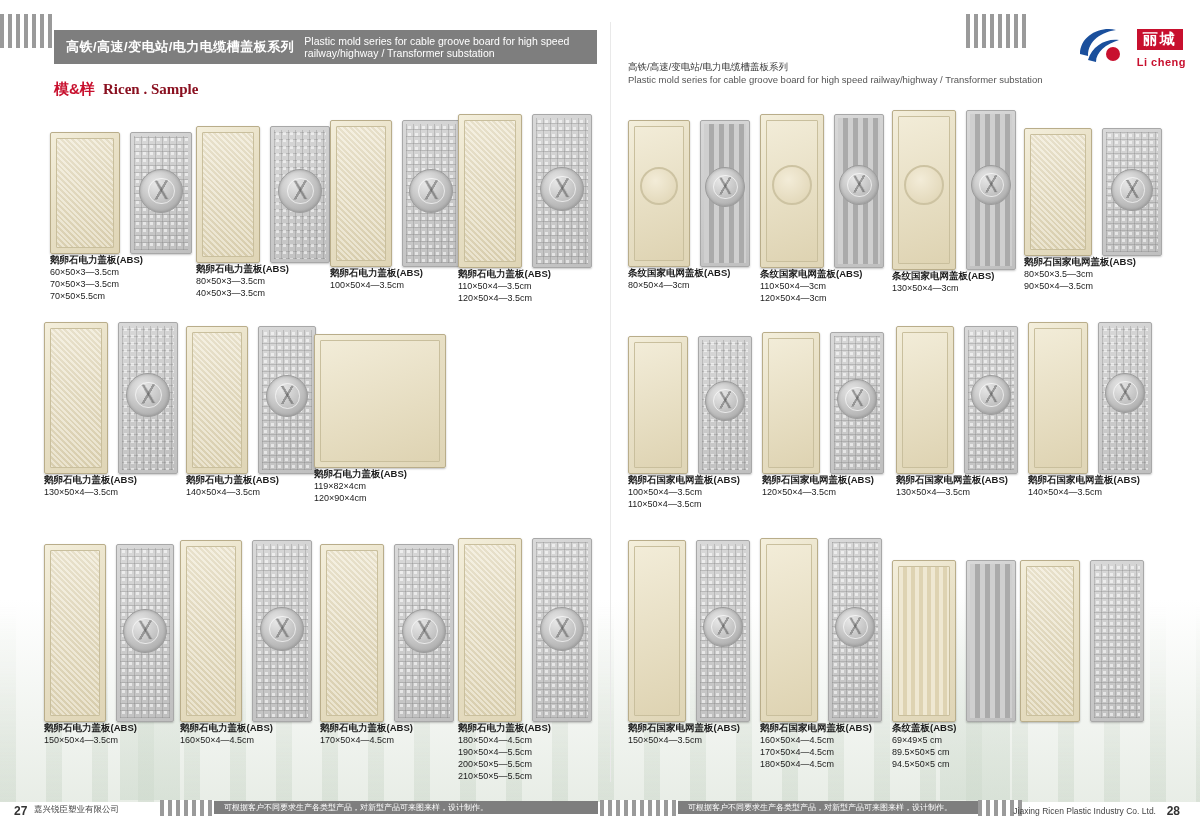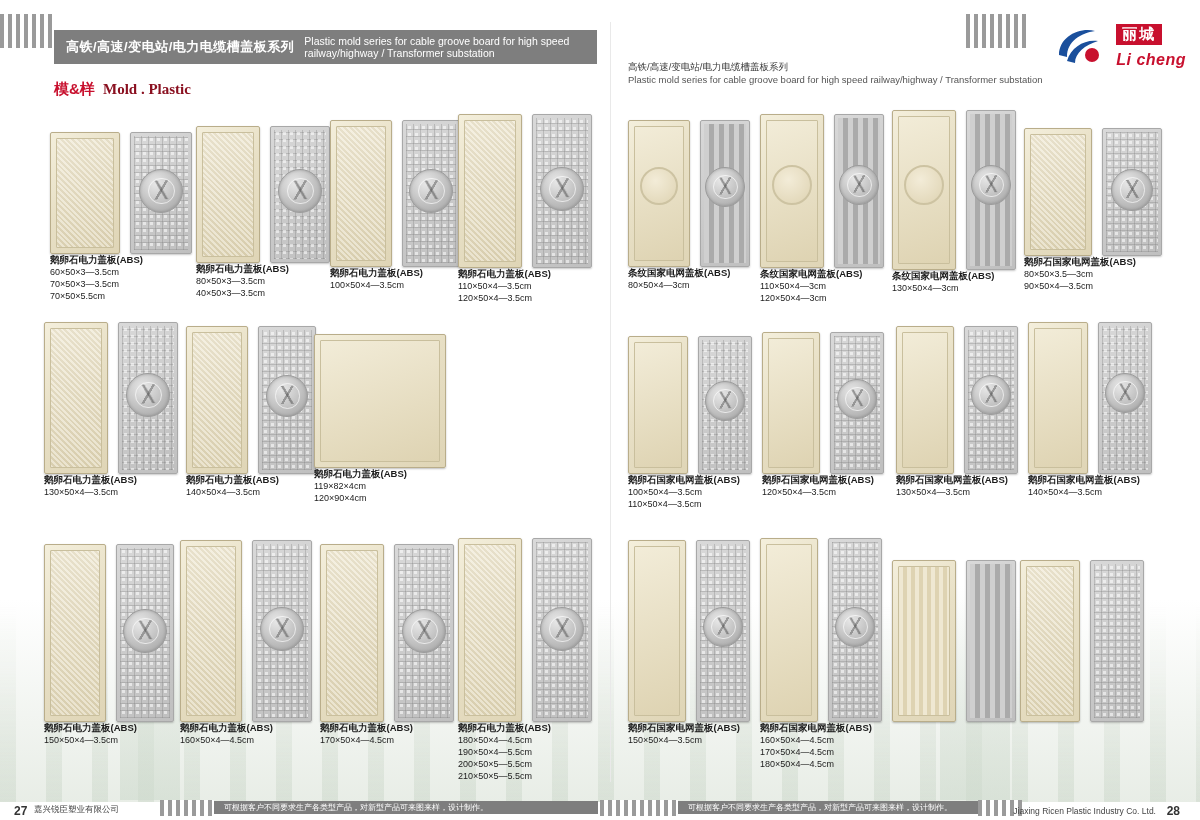--- a/index.html
+++ b/index.html
@@ -64,21 +64,21 @@
     position:absolute;top:24px;right:14px;display:flex;align-items:flex-end;gap:15px;
   }
   .logo-mark{
     width:46px;height:44px;position:relative;
   }
   .logo-mark svg{display:block}
   .logo-text .cn{
     background:#c8102e;color:#fff;font-size:15px;font-weight:bold;padding:1px 6px;letter-spacing:2px;display:inline-block;
   }
   .logo-text .en{
-    color:#c8102e;font-size:16px;font-weight:bold;font-style:italic;margin-top:6px;display:block;letter-spacing:.5px;
+    color:#c8102e;font-size:11px;font-weight:bold;margin-top:6px;display:block;letter-spacing:.5px;
   }
 
   .section-title{
     position:absolute;top:80px;left:54px;font-size:15px;
   }
   .section-title .cn{color:#c8102e;font-weight:bold;}
   .section-title .en{color:#8a1020;font-weight:bold;font-family:"Liberation Serif",serif;margin-left:4px;}
 
   .divider{
     position:absolute;left:610px;top:22px;width:1px;height:760px;background:#e9e9e9;
@@ -217,21 +217,21 @@
       </div>
       <div class="logo-text">
         <span class="cn">丽城</span>
         <span class="en">Li cheng</span>
       </div>
     </div>
   </div>
 
   <div class="section-title">
     <span class="cn">模&amp;样</span>
-    <span class="en">Mold . Plastic</span>
+    <span class="en">Ricen . Sample</span>
   </div>
 
   <div class="divider"></div>
 
   <div class="item" style="left:50px;top:132px;">
     <div class="imgs">
       <span class="mold" style="width:68px;height:120px;"></span>
       <span class="samp cobble" style="width:60px;height:120px;margin-left:6px;">
         <span class="emblem" style="top:36px;width:42px;height:42px;">
             <span class="sail"></span>
@@ -557,20 +557,26 @@
       <div>170×50×4—4.5cm</div>
       <div>180×50×4—4.5cm</div>
     </div>
   </div>
 
   <div class="item" style="left:892px;top:560px;">
     <div class="imgs">
       <span class="mold rib" style="width:62px;height:160px;"></span>
       <span class="samp stripe" style="width:48px;height:160px;margin-left:6px;"></span>
     </div>
+    <div class="cap">
+      <div class="nm">条纹盖板(ABS)</div>
+      <div>69×49×5 cm</div>
+      <div>89.5×50×5 cm</div>
+      <div>94.5×50×5 cm</div>
+    </div>
   </div>
 
   <div class="item" style="left:1020px;top:560px;">
     <div class="imgs">
       <span class="mold" style="width:58px;height:160px;"></span>
       <span class="samp cobble" style="width:52px;height:160px;margin-left:6px;"></span>
     </div>
   </div>
 
   <div class="footer">

